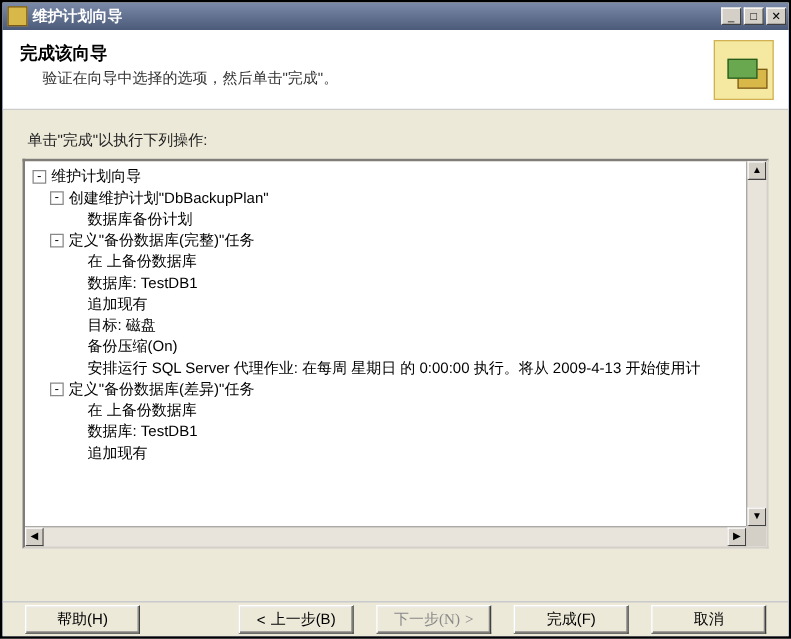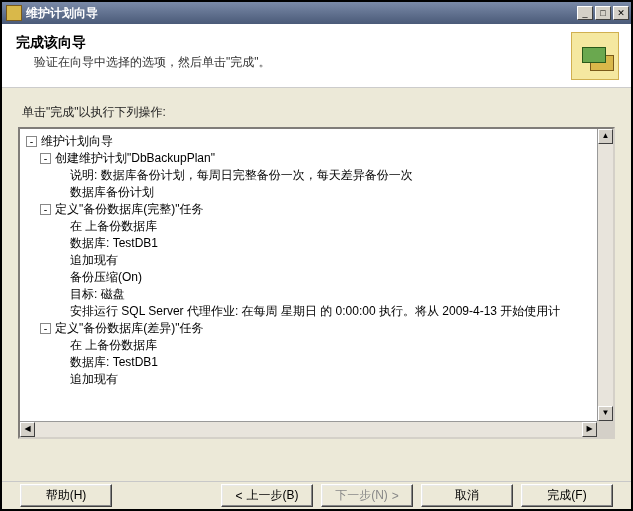--- a/index.html
+++ b/index.html
@@ -104,38 +104,38 @@
     width:11px; height:11px; border:1px solid #888;
     font-size:10px; line-height:9px; text-align:center;
     margin-right:4px; flex-shrink:0; background:#fff; color:#000;
     font-family: monospace;
   }
   .ind { display:inline-block; flex-shrink:0; }
   .footer {
     border-top: 1px solid #c8c8c8;
     padding: 2px 18px;
     display: flex;
-    gap: 8px;
+    gap: 18px;
     justify-content: flex-end;
     background:#ece9d8;
   }
   .footer .btn {
     min-width: 92px;
     height: 23px;
     background: #ece9d8;
     border: 1px solid #404040;
     border-top-color:#fff; border-left-color:#fff;
     box-shadow: inset -1px -1px 0 #888, inset 1px 1px 0 #e8e8e8;
     font-size: 12px;
     font-family: inherit;
     padding: 0 8px;
     cursor: pointer;
     display:flex; align-items:center; justify-content:center; gap:4px;
   }
-  .footer .btn.disabled { color:#888; }
+  .footer .btn.disabled { color:#888;font-family:Liberation Serif, serif; }
   .footer .spacer { flex:1; }
   .outer { background:#3b82f6; height: calc(511px - 26px); display:flex; flex-direction:column; }
   .body { flex:1; background:#ece9d8;}
 </style>
 </head>
 <body>
 
 <div class="titlebar">
   <div class="app-icon"></div>
   <div class="title">维护计划向导</div>
@@ -164,24 +164,20 @@
           <span>维护计划向导</span>
         </div>
 
         <div class="tree-row">
           <span class="ind" style="width:14px"></span>
           <span class="exp">-</span>
           <span>创建维护计划"DbBackupPlan"</span>
         </div>
         <div class="tree-row">
           <span class="ind" style="width:44px"></span>
-          <span>说明: 数据库备份计划，每周日完整备份一次，每天差异备份一次</span>
-        </div>
-        <div class="tree-row">
-          <span class="ind" style="width:44px"></span>
           <span>数据库备份计划</span>
         </div>
 
         <div class="tree-row">
           <span class="ind" style="width:14px"></span>
           <span class="exp">-</span>
           <span>定义"备份数据库(完整)"任务</span>
         </div>
         <div class="tree-row">
             <span class="ind" style="width:44px"></span>
@@ -190,25 +186,25 @@
         <div class="tree-row">
             <span class="ind" style="width:44px"></span>
             <span>数据库: TestDB1</span>
           </div>
         <div class="tree-row">
             <span class="ind" style="width:44px"></span>
             <span>追加现有</span>
           </div>
         <div class="tree-row">
             <span class="ind" style="width:44px"></span>
+            <span>目标: 磁盘</span>
+          </div>
+        <div class="tree-row">
+            <span class="ind" style="width:44px"></span>
             <span>备份压缩(On)</span>
-          </div>
-        <div class="tree-row">
-            <span class="ind" style="width:44px"></span>
-            <span>目标: 磁盘</span>
           </div>
         <div class="tree-row">
             <span class="ind" style="width:44px"></span>
             <span>安排运行 SQL Server 代理作业: 在每周 星期日 的 0:00:00 执行。将从 2009-4-13 开始使用计</span>
           </div>
 
         <div class="tree-row">
           <span class="ind" style="width:14px"></span>
           <span class="exp">-</span>
           <span>定义"备份数据库(差异)"任务</span>
@@ -246,16 +242,16 @@
     <button class="btn">帮助(H)</button>
     <div class="spacer"></div>
     <button class="btn">
       <span>&lt;</span>
       <span>上一步(B)</span>
     </button>
     <button class="btn disabled">
       <span>下一步(N)</span>
       <span>&gt;</span>
     </button>
+    <button class="btn">完成(F)</button>
     <button class="btn">取消</button>
-    <button class="btn">完成(F)</button>
   </div>
 </div>
 
 </body></html>

